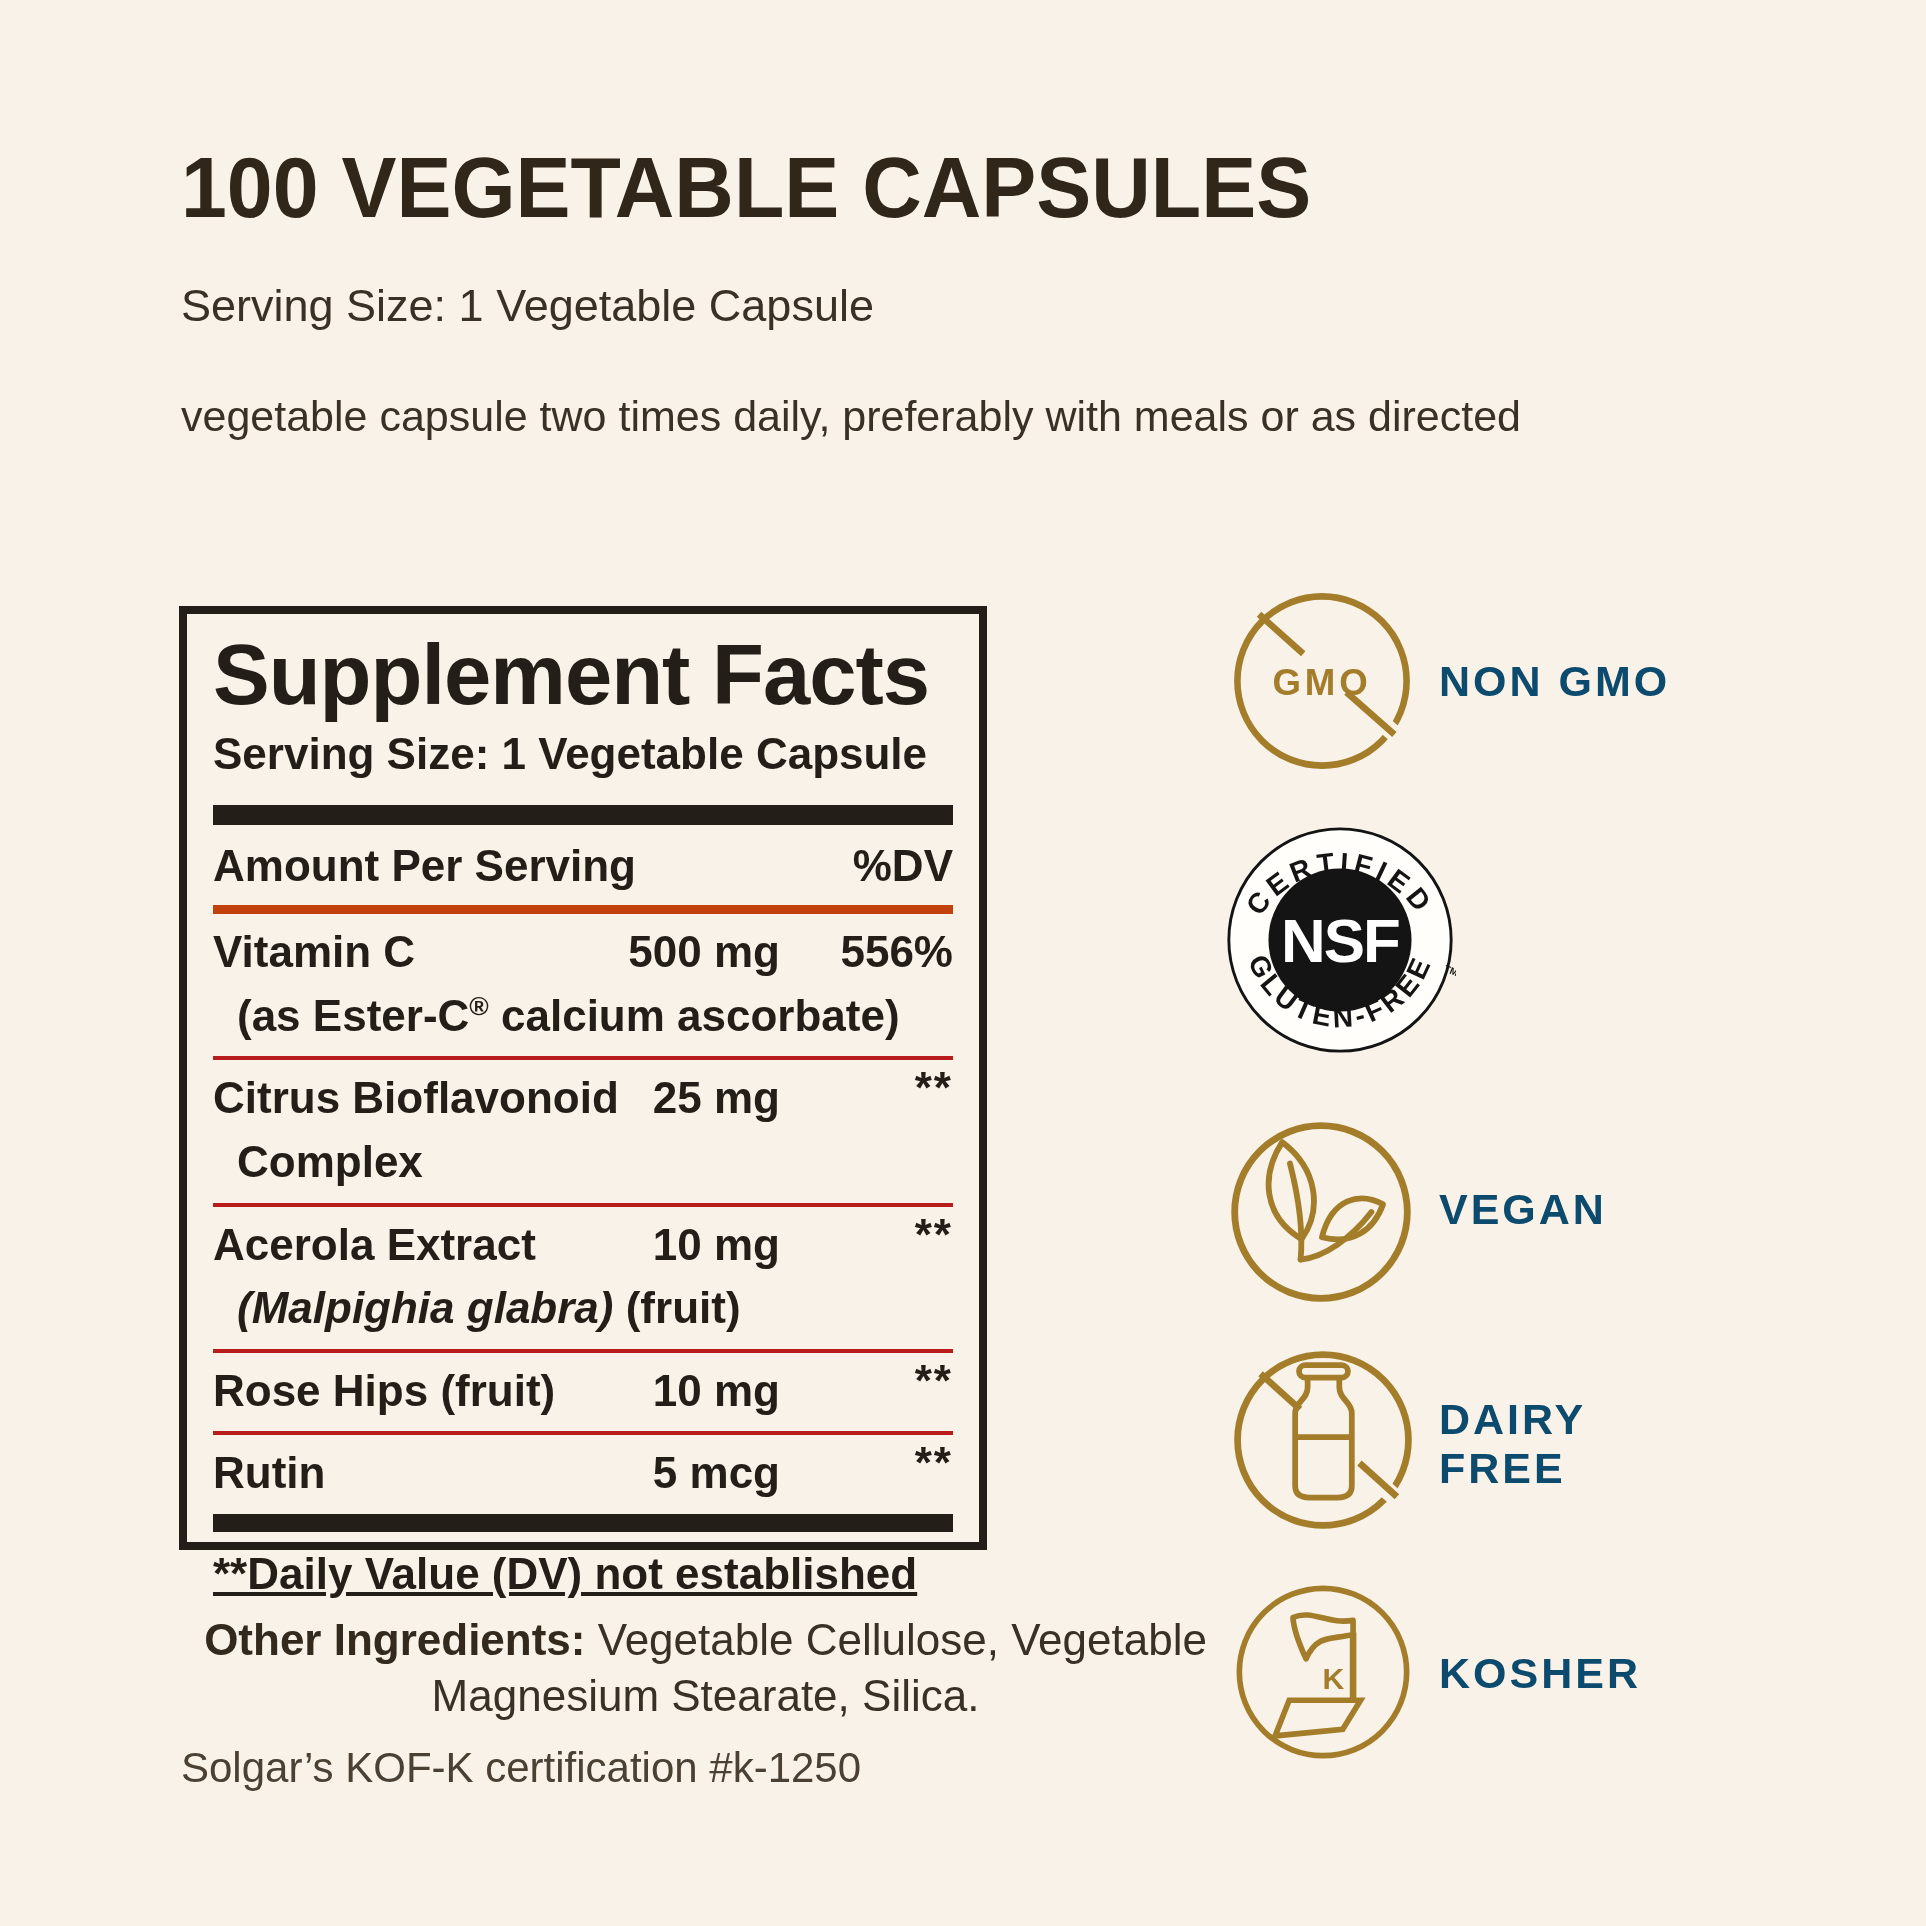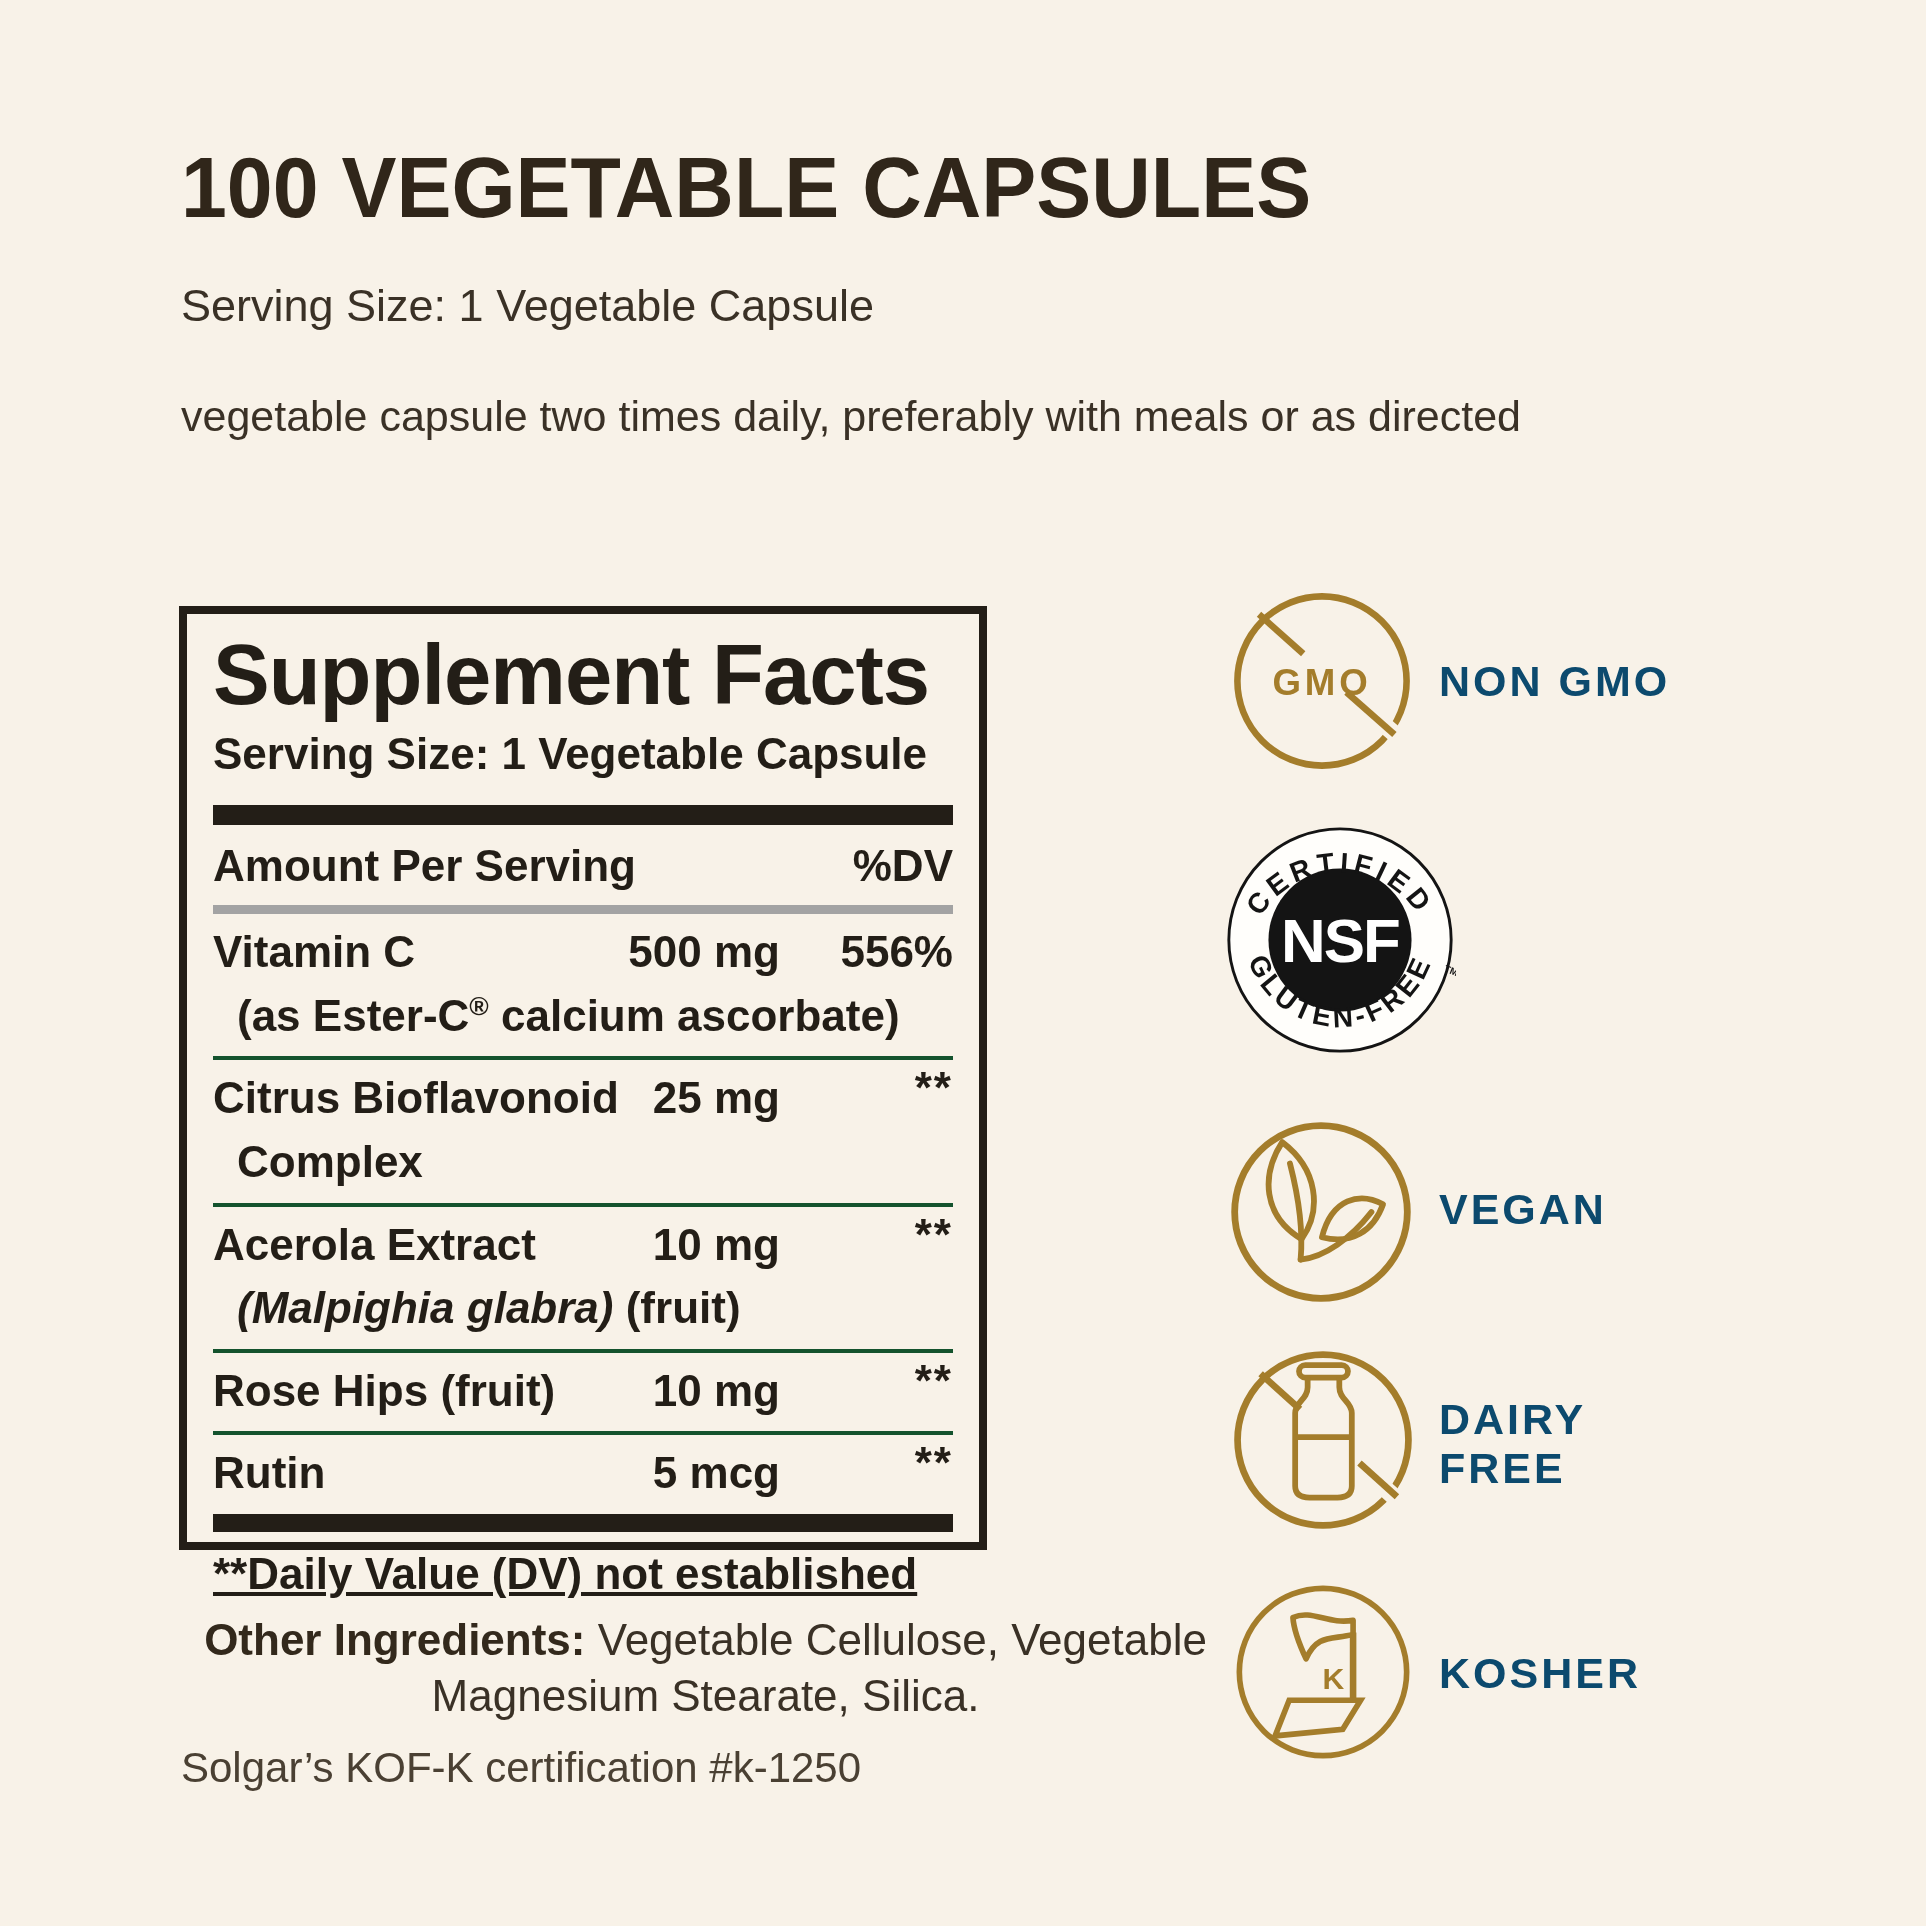--- a/index.html
+++ b/index.html
@@ -35,23 +35,23 @@
     font-size:85px;font-weight:bold;letter-spacing:-1px;line-height:1.05;
     margin-top:8px;white-space:nowrap;
   }
   .sf-serving{font-size:44px;font-weight:bold;margin:10px 0 26px 0;white-space:nowrap;}
   .bar{background:#231E17;}
   .bar.thick{height:20px;}
   .bar.thick2{height:18px;}
   .amount-row{
     display:flex;justify-content:space-between;align-items:baseline;
     font-size:44px;font-weight:bold;
-    padding:16px 0 14px 0;border-bottom:9px solid #a3a3a3;
-  }
-  .nrow{border-bottom:4px solid #14532d;padding:13px 0 15px 0;}
+    padding:16px 0 14px 0;border-bottom:9px solid #c2410c;
+  }
+  .nrow{border-bottom:4px solid #b91c1c;padding:13px 0 15px 0;}
   .nrow.last{border-bottom:none;}
   .nline{
     display:grid;grid-template-columns:minmax(0,1fr) 198px 173px;
     font-size:44px;font-weight:bold;line-height:1.15;
   }
   .nname{white-space:nowrap;}
   .namt{text-align:right;white-space:nowrap;}
   .ndv{text-align:right;white-space:nowrap;}
   .star{position:relative;top:-10px;letter-spacing:2px;}
   .nsub{font-size:44px;font-weight:bold;padding-left:24px;margin-top:13px;line-height:1.15;}

